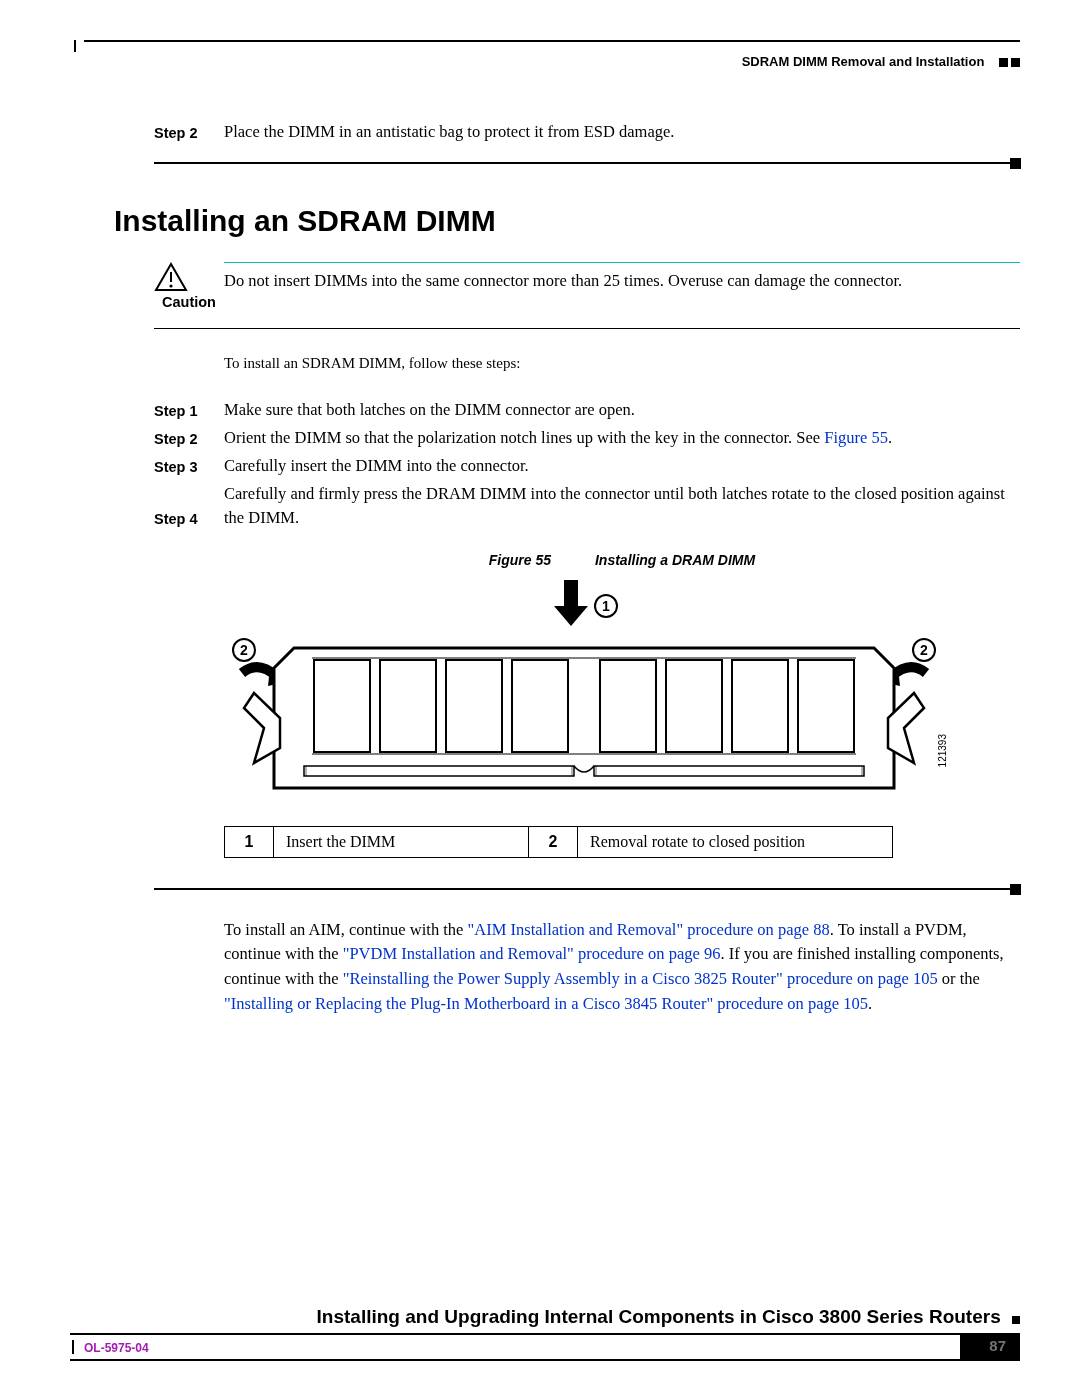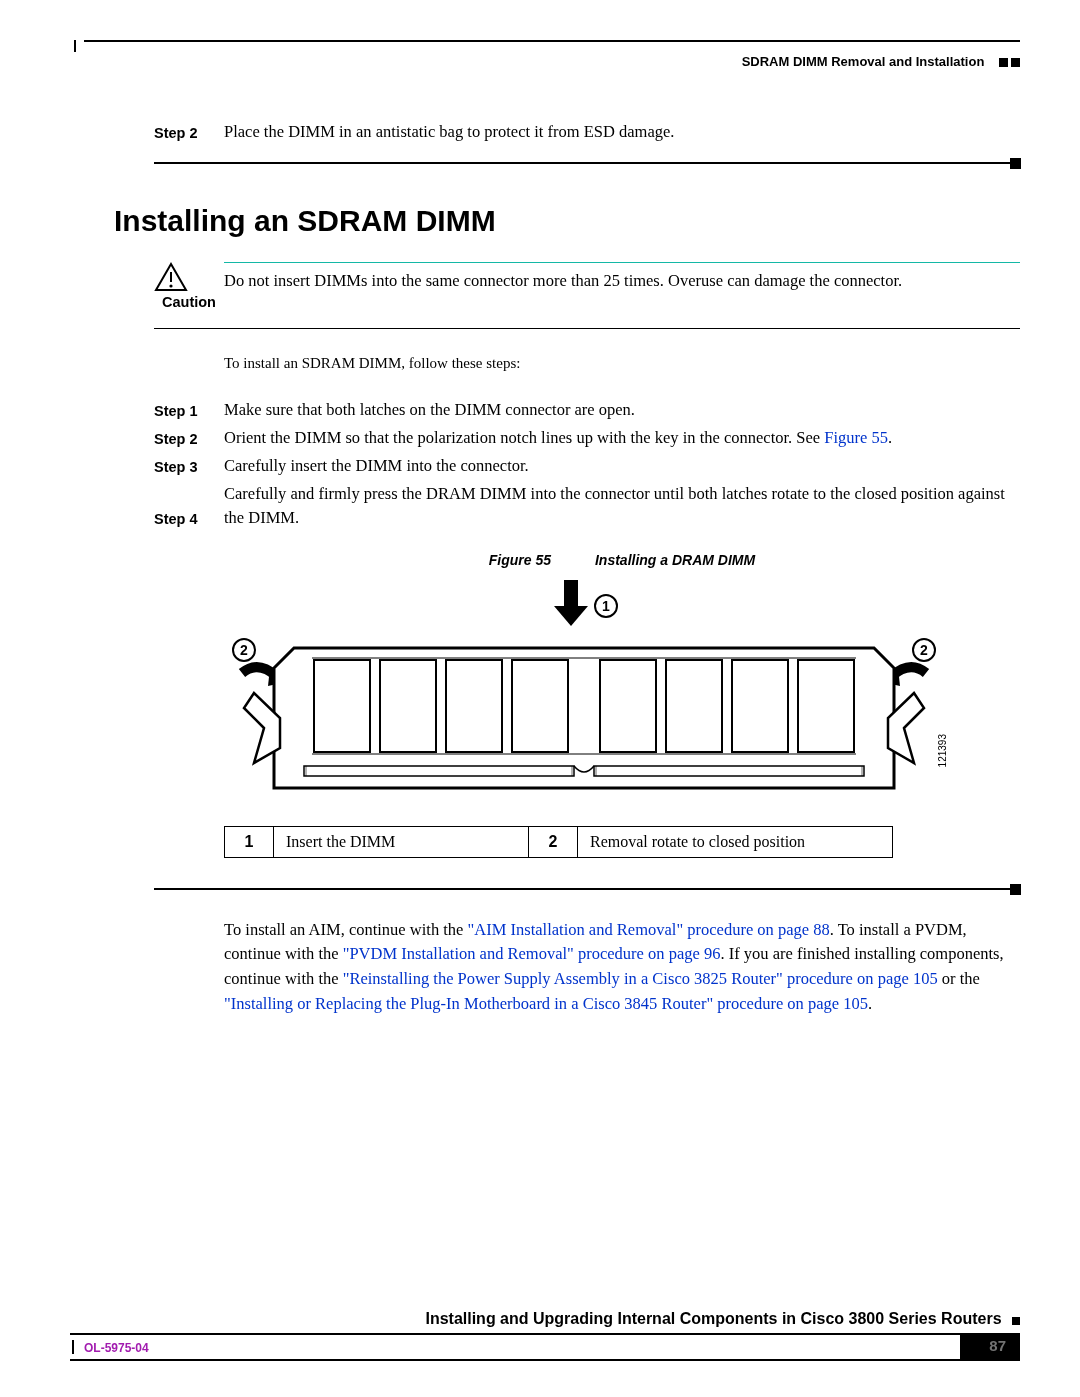--- a/index.html
+++ b/index.html
@@ -169,21 +169,21 @@
   }
   .continue a, .step-text a { color: #0033cc; text-decoration: none; }
   .footer {
     position: absolute;
     left: 70px; right: 60px; bottom: 36px;
   }
   .footer .ftitle {
     text-align: right;
     font-family: Arial, Helvetica, sans-serif;
     font-weight: bold;
-    font-size: 16px;
+    font-size: 19px;
   }
   .footer .fbar {
     margin-top: 4px;
     background: #000;
     height: 28px;
     position: relative;
   }
   .footer .fbar .inner {
     position: absolute;
     left: 0; top: 0; bottom: 0; right: 60px;

